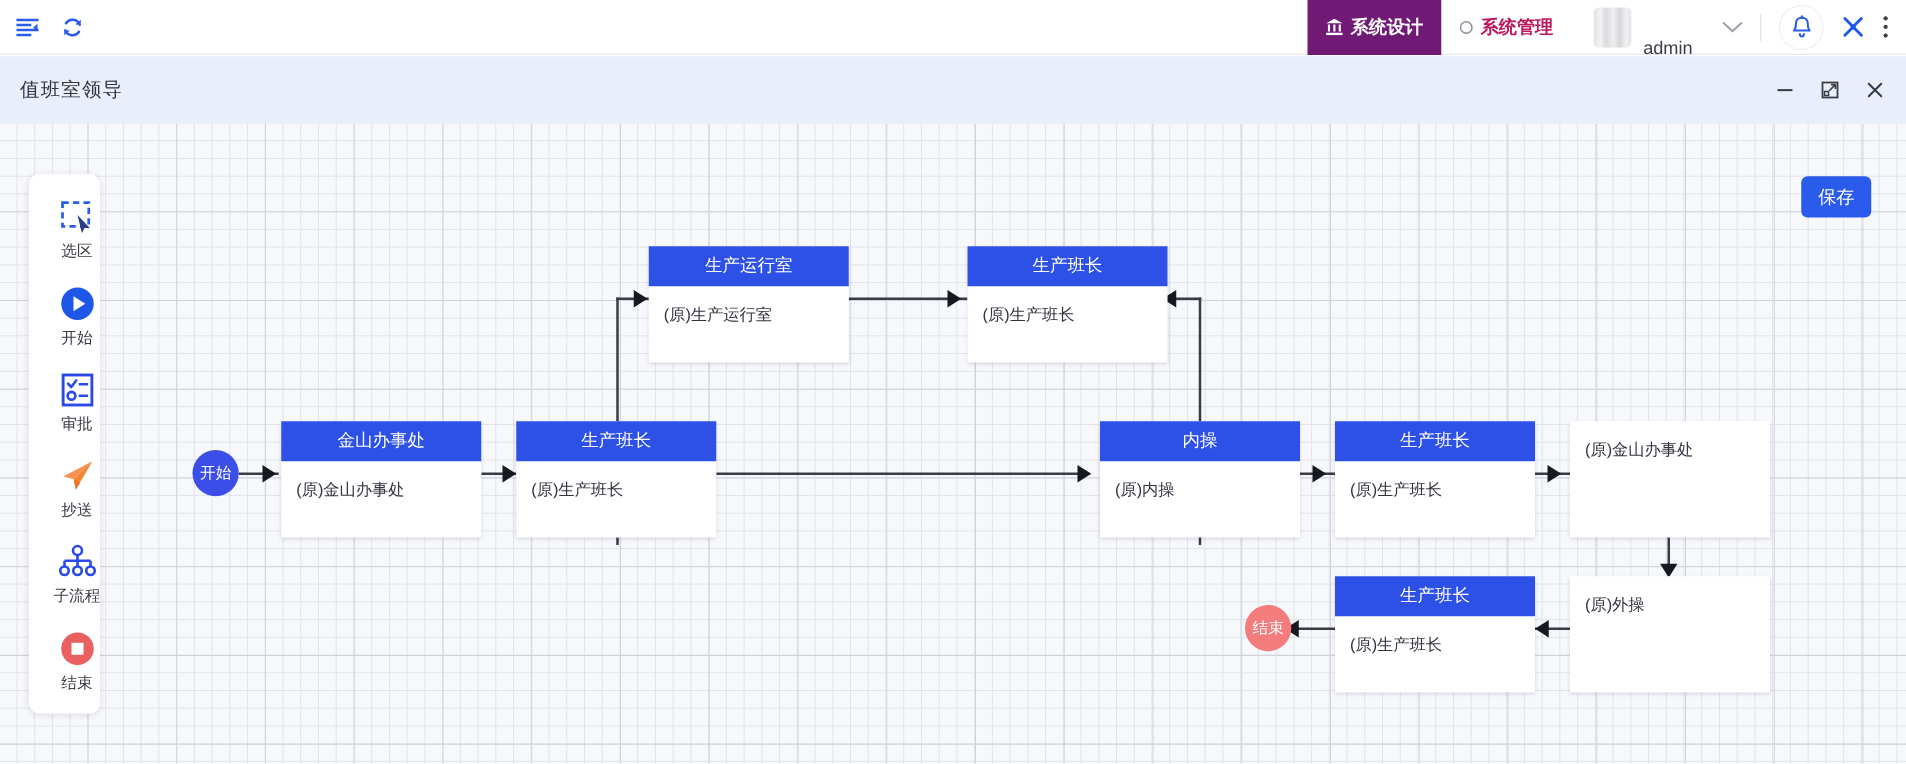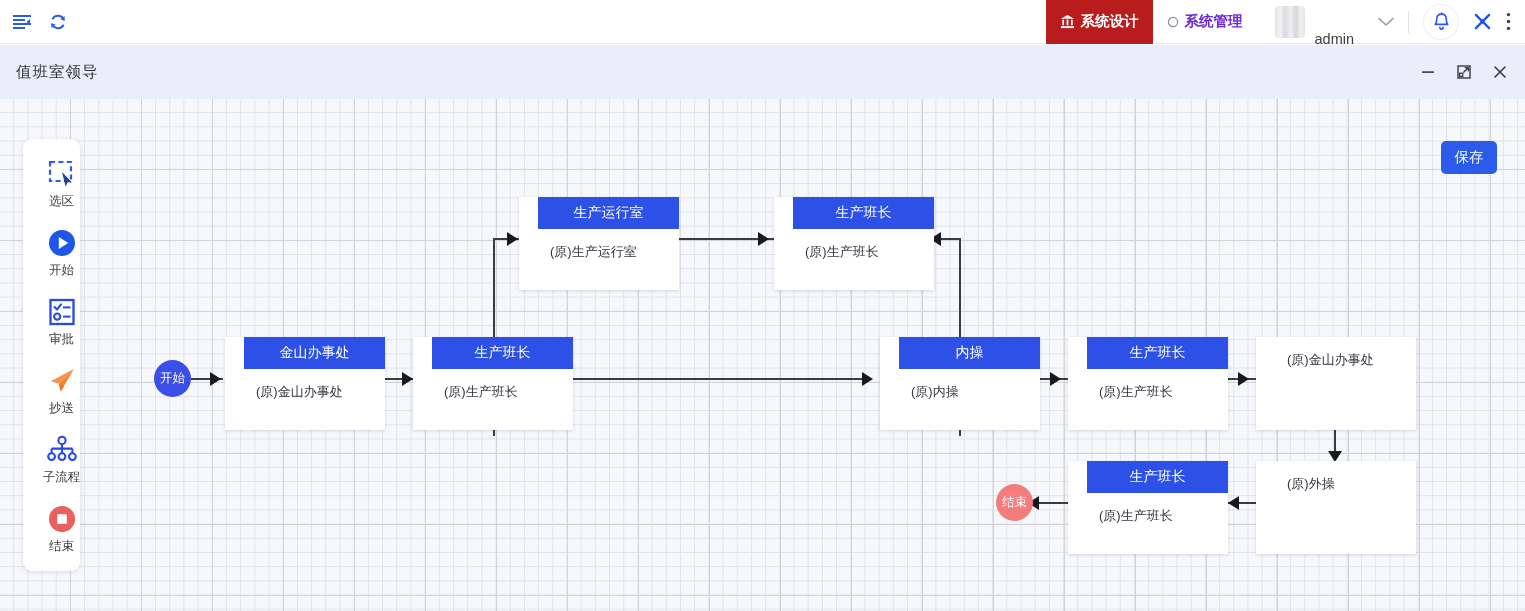--- a/index.html
+++ b/index.html
@@ -22,23 +22,23 @@
   .nav-icon-btn {
     width: 20px; height: 20px; color: #2a5bea;
     display: flex; align-items: center; justify-content: center;
     cursor: pointer;
   }
   .nav-spacer { flex: 1; }
   .nav-right { display: flex; align-items: center; height: 44px; }
   .nav-tab {
     height: 44px; display: flex; align-items: center; gap: 6px;
     padding: 0 14px; font-size: 14.5px; font-weight: bold;
-    color: #6d28d9; cursor: pointer; white-space: nowrap;
-  }
-  .nav-tab.active { background: #b91c1c; color: #ffffff; }
+    color: #be185d; cursor: pointer; white-space: nowrap;
+  }
+  .nav-tab.active { background: #701a75; color: #ffffff; }
   .nav-tab .tico { display: inline-flex; align-items: center; }
   .nav-user { display: flex; align-items: center; gap: 10px; padding: 0 6px 0 18px; cursor: pointer; }
   .avatar {
     width: 30px; height: 32px; border-radius: 4px;
     background: linear-gradient(90deg,#e2e2e6 0%, #f3f2f4 18%, #dcd9dd 33%, #efeef0 52%, #d9d6da 70%, #f0eff1 86%, #e4e3e6 100%);
     filter: blur(0.4px);
   }
   .nav-username { font-size: 14.5px; color: #3d3d47; margin-top: 34px; }
   .nav-chev { padding: 0 14px 0 18px; color: #8b8b99; cursor: pointer; display: flex; }
   .nav-div { width: 1px; height: 22px; background: #e2e2ea; }
@@ -106,21 +106,21 @@
     width: 56px; height: 33px; border-radius: 5px;
     background: #2a5bea; color: #fff; font-size: 14.5px;
     display: flex; align-items: center; justify-content: center;
     cursor: pointer; z-index: 6; border: none;
     font-family: "Liberation Sans", "DejaVu Sans", sans-serif;
   }
 
   
   .node {
     position: absolute; width: 160px; height: 93px; z-index: 4;
-    background: #ffffff; box-shadow: 0 1px 3px rgba(30,40,80,.16); padding-left: 19px;
+    background: #ffffff; box-shadow: 0 1px 3px rgba(30,40,80,.16);
   }
   .node-head {
     height: 32px; background: #2d50e6; color: #ffffff;
     font-size: 14px; display: flex; align-items: center; justify-content: center;
   }
   .node-body { height: 61px; padding: 14px 12px 0 12px; font-size: 13px; color: #333340; }
 
   .circ {
     position: absolute; z-index: 5;
     width: 37px; height: 37px; border-radius: 50%;

